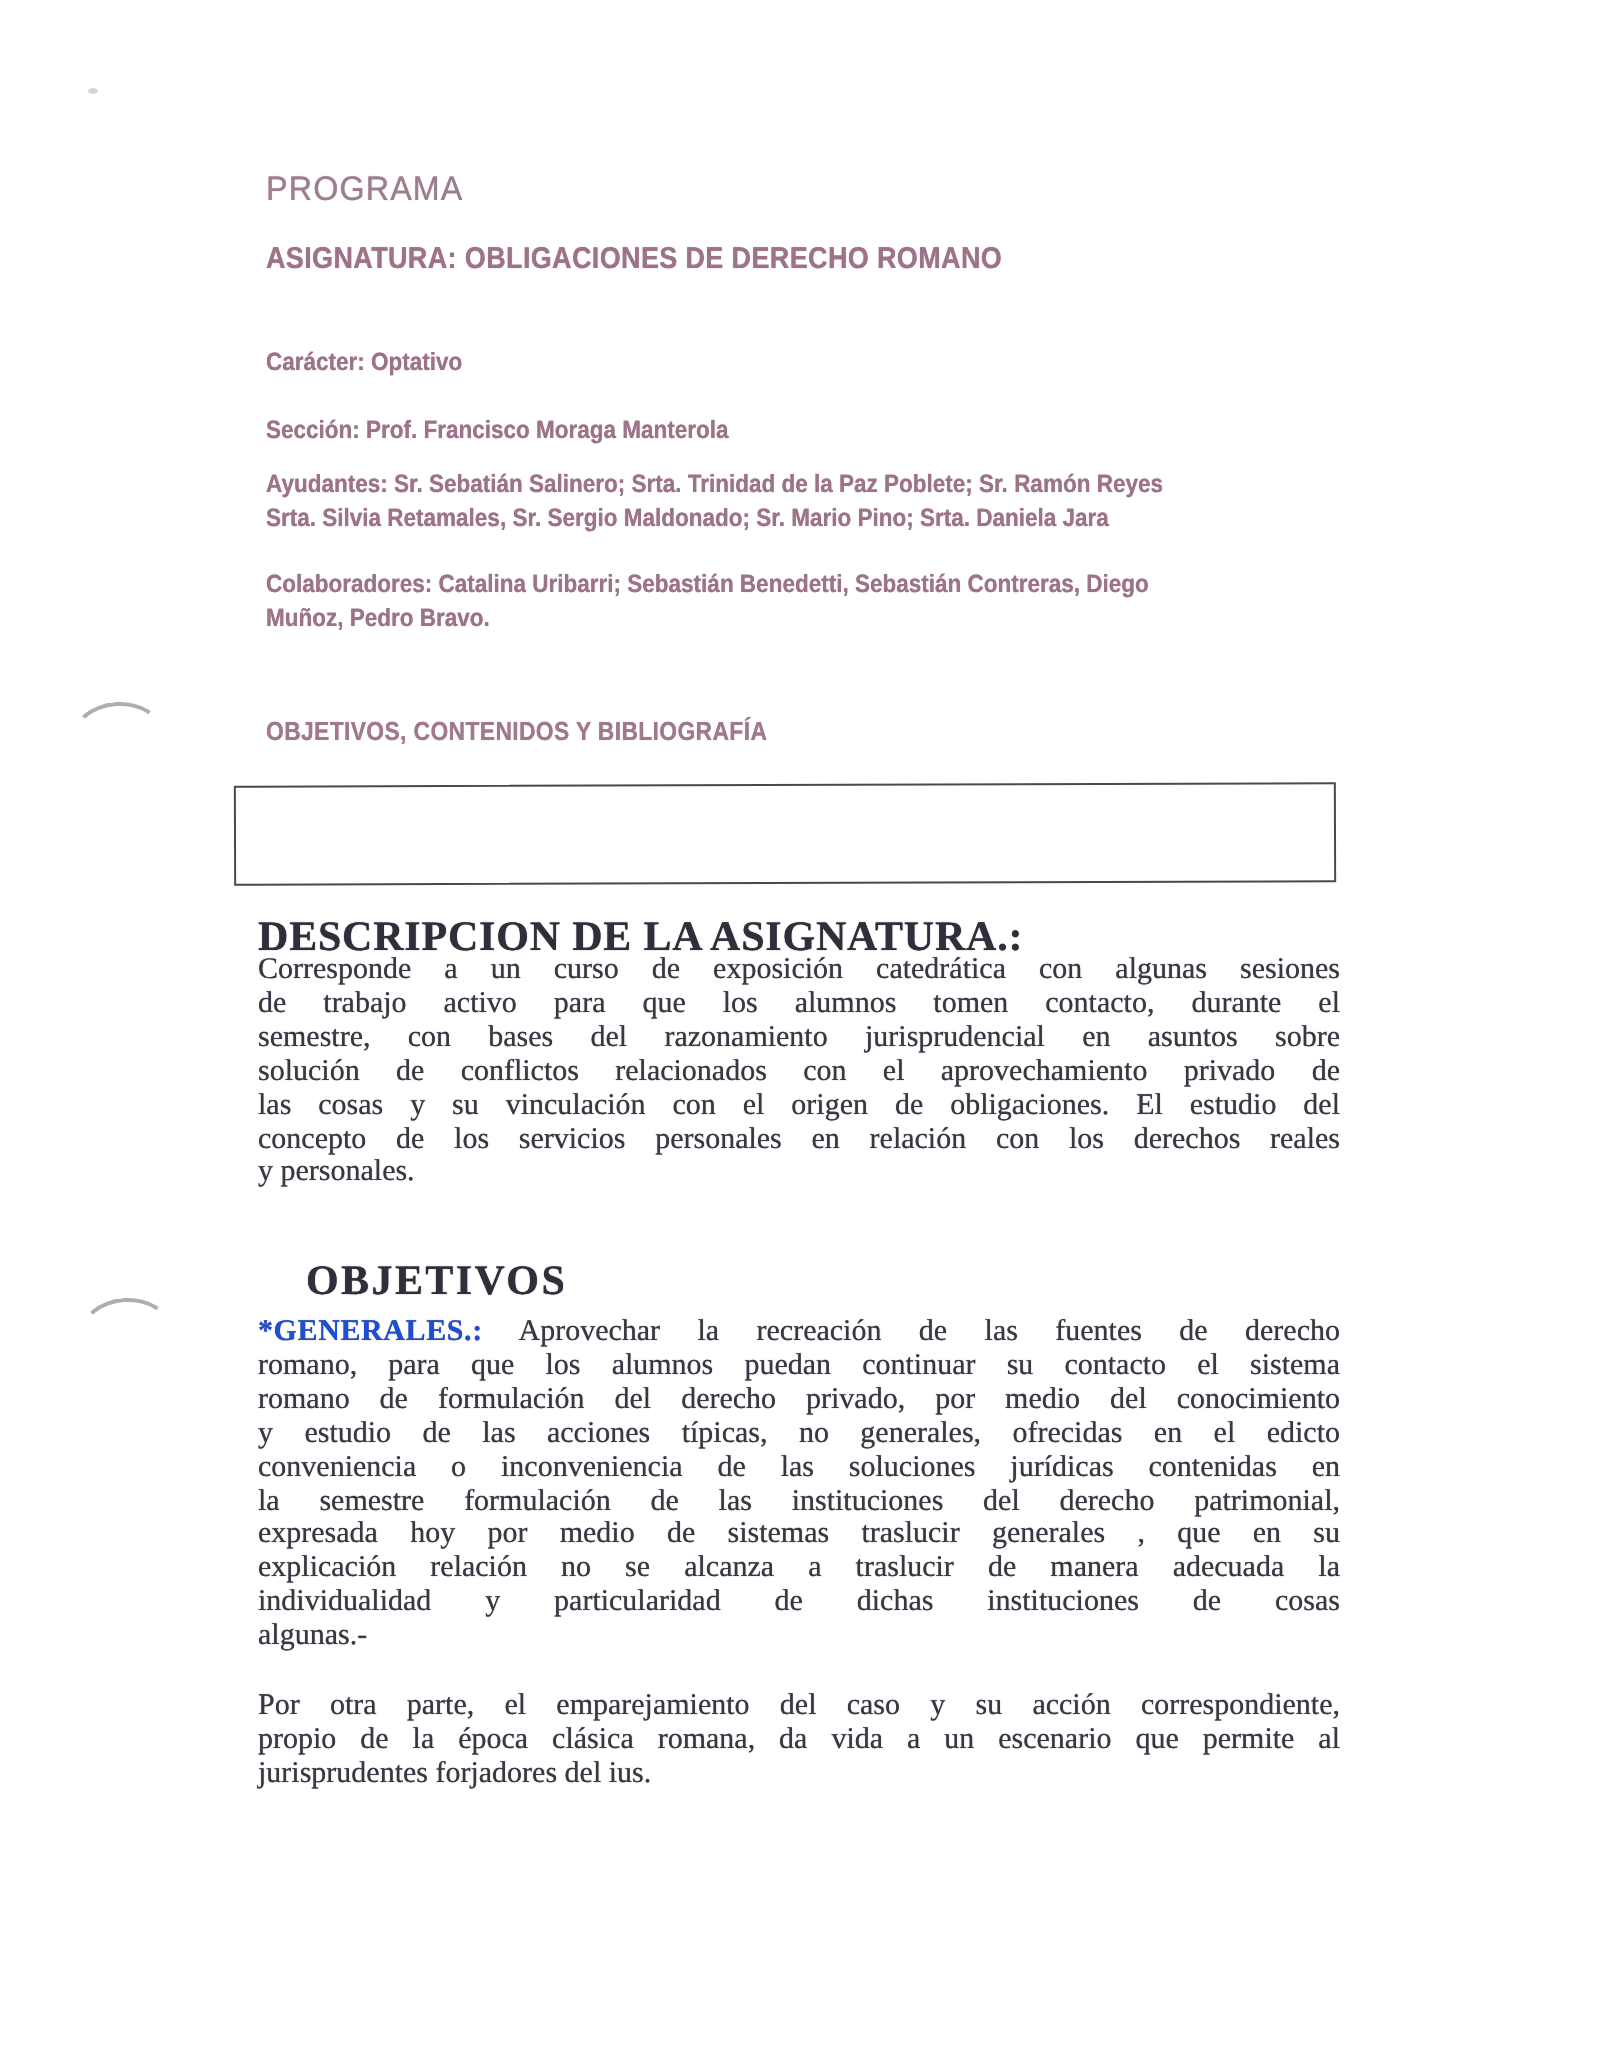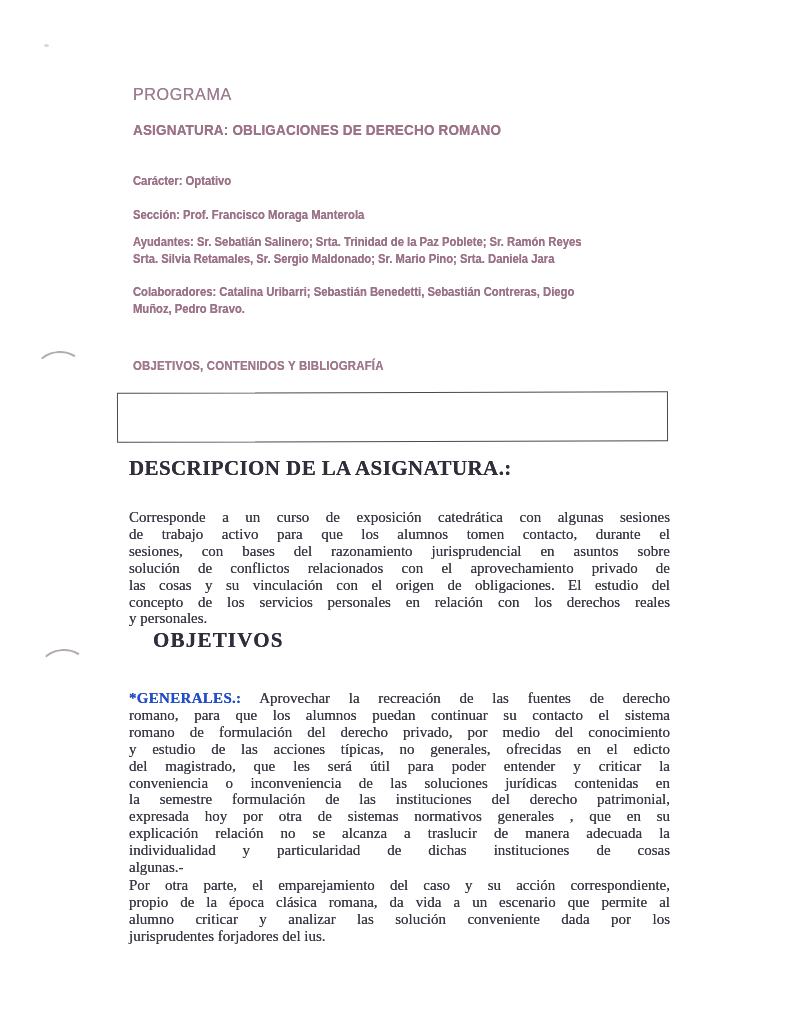--- a/index.html
+++ b/index.html
@@ -55,21 +55,20 @@
     letter-spacing:.4px;white-space:nowrap;
     text-shadow:0 0 .5px currentColor;
   }
   .h-descripcion{left:129px;top:456px;}
   .h-objetivos{left:153px;top:628px;letter-spacing:1.2px;}
   .para{
     position:absolute;left:129px;width:541px;
     font-family:"Liberation Serif",serif;
     font-size:15px;line-height:16.9px;color:#3b3642;
     text-shadow:0 0 .45px #55505c;
-    margin-top:32px;
   }
   .p-descripcion{top:477px;}
   .p-generales{top:658px;}
   .p-porotra{top:845px;}
   .para .line{text-align:justify;text-align-last:justify;}
   .para .line:last-child{text-align-last:left;}
   .para .lead{font-weight:700;letter-spacing:.3px;color:#1d4ed8;}
   .label .line{text-align:left;text-align-last:left;}
   
   .arc{
@@ -113,43 +112,41 @@
 
   <div class="t-section">OBJETIVOS, CONTENIDOS Y BIBLIOGRAFÍA</div>
 
   <div class="empty-box"></div>
 
   <div class="h-serif h-descripcion">DESCRIPCION DE LA ASIGNATURA.:</div>
 
   <div class="para p-descripcion">
       <div class="line">Corresponde a un curso de exposición catedrática con algunas sesiones</div>
       <div class="line">de trabajo activo para que los alumnos tomen contacto, durante el</div>
-      <div class="line">sesiones, con bases del razonamiento jurisprudencial en asuntos sobre</div>
+      <div class="line">semestre, con bases del razonamiento jurisprudencial en asuntos sobre</div>
       <div class="line">solución de conflictos relacionados con el aprovechamiento privado de</div>
       <div class="line">las cosas y su vinculación con el origen de obligaciones. El estudio del</div>
       <div class="line">concepto de los servicios personales en relación con los derechos reales</div>
       <div class="line">y personales.</div>
     </div>
 
   <div class="h-serif h-objetivos">OBJETIVOS</div>
 
   <div class="para p-generales">
     <div class="line"><span class="lead">*GENERALES.:</span> <span>Aprovechar la recreación de las fuentes de derecho</span></div>
   <div class="line">romano, para que los alumnos puedan continuar su contacto el sistema</div>
       <div class="line">romano de formulación del derecho privado, por medio del conocimiento</div>
       <div class="line">y estudio de las acciones típicas, no generales, ofrecidas en el edicto</div>
-      <div class="line">del magistrado, que les será útil para poder entender y criticar la</div>
       <div class="line">conveniencia o inconveniencia de las soluciones jurídicas contenidas en</div>
       <div class="line">la semestre formulación de las instituciones del derecho patrimonial,</div>
-      <div class="line">expresada hoy por otra de sistemas normativos generales , que en su</div>
+      <div class="line">expresada hoy por medio de sistemas traslucir generales , que en su</div>
       <div class="line">explicación relación no se alcanza a traslucir de manera adecuada la</div>
       <div class="line">individualidad y particularidad de dichas instituciones de cosas</div>
       <div class="line">algunas.-</div>
     </div>
 
   <div class="para p-porotra">
       <div class="line">Por otra parte, el emparejamiento del caso y su acción correspondiente,</div>
       <div class="line">propio de la época clásica romana, da vida a un escenario que permite al</div>
-      <div class="line">alumno criticar y analizar las solución conveniente dada por los</div>
       <div class="line">jurisprudentes forjadores del ius.</div>
     </div>
 
 </div>
 
 </body></html>

